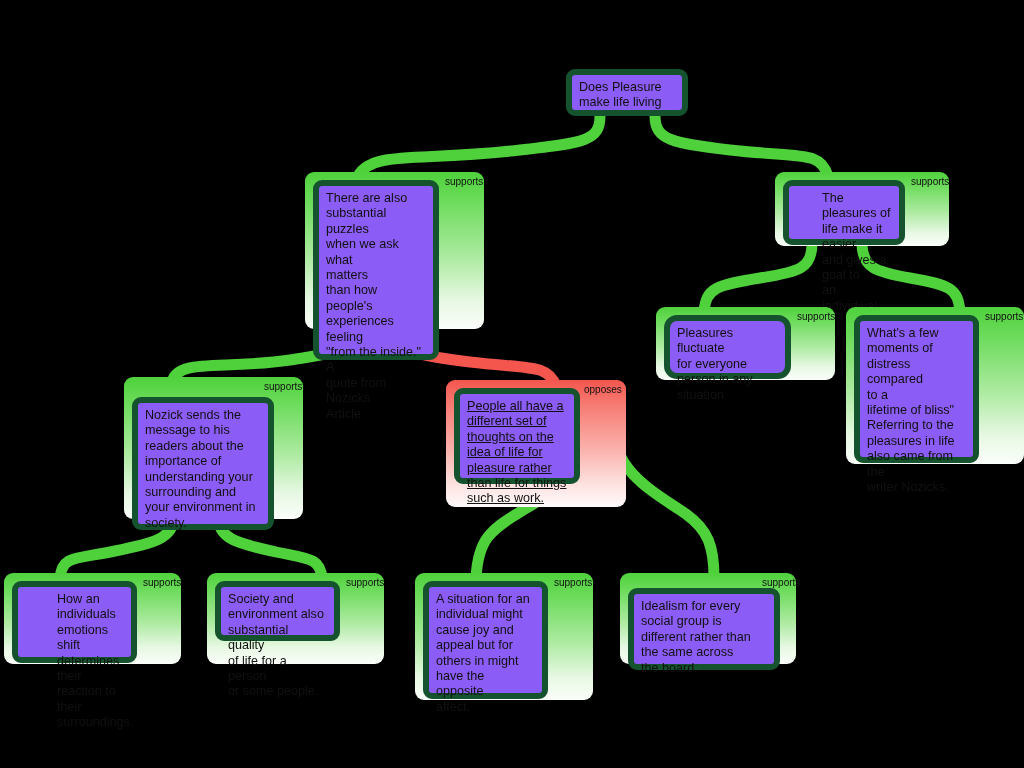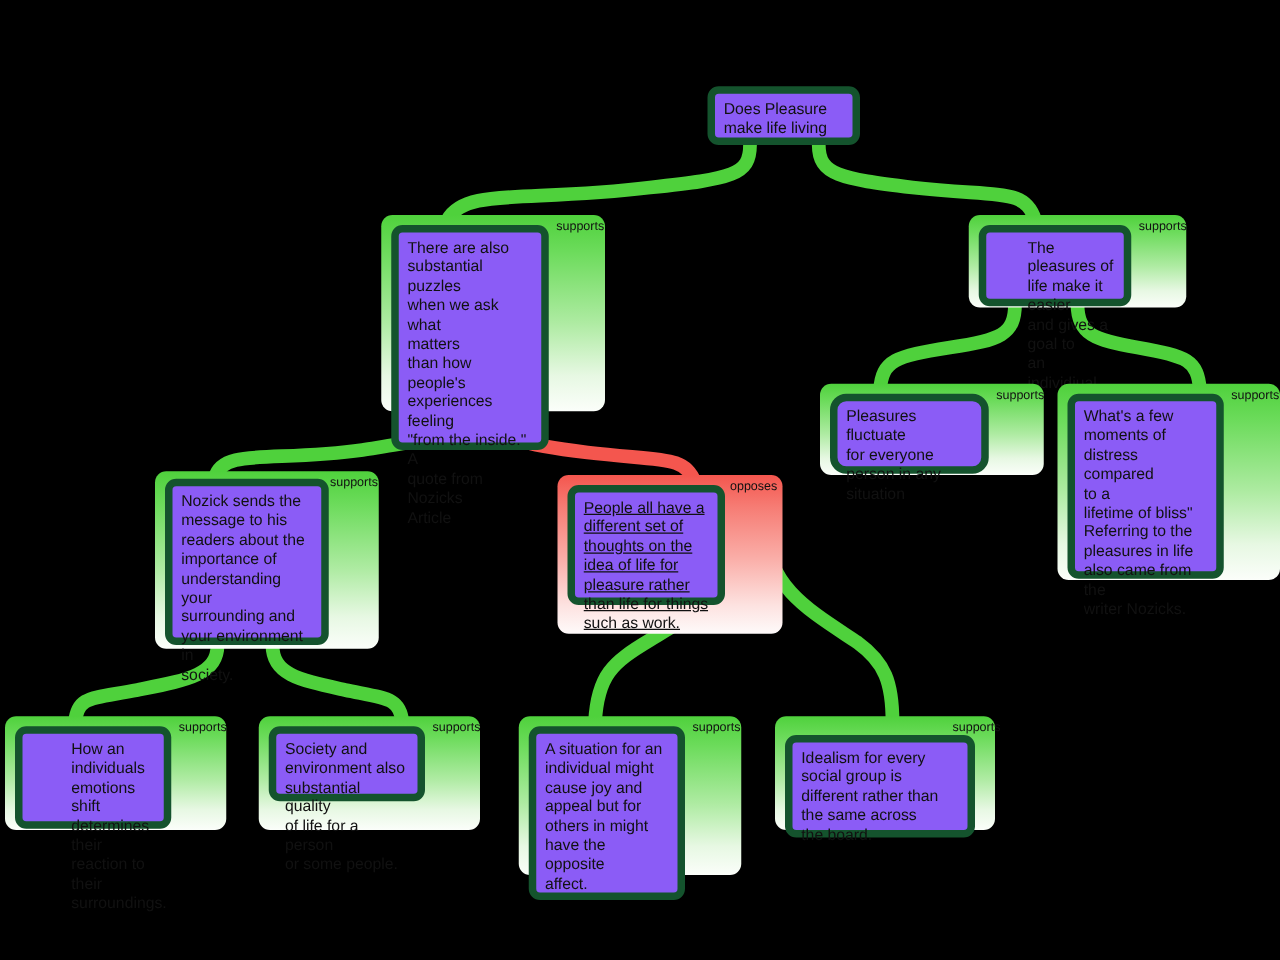--- a/index.html
+++ b/index.html
@@ -98,21 +98,21 @@
 to a
 lifetime of bliss"
 Referring to the
 pleasures in life
 also came from the
 writer Nozicks.</div>
     <div class="tag" style="left:139px;">supports</div>
   </div>
 
   <div class="node support" style="left:124px;top:377px;width:179px;height:142px;">
-    <div class="card" style="left:8px;top:6px;width:131px;height:133px;">Nozick sends the
+    <div class="card" style="left:8px;top:20px;width:142px;height:133px;">Nozick sends the
 message to his
 readers about the
 importance of
 understanding your
 surrounding and
 your environment in
 society.</div>
     <div class="tag" style="left:140px;">supports</div>
   </div>
 
@@ -139,21 +139,21 @@
   <div class="node support" style="left:207px;top:573px;width:177px;height:91px;">
     <div class="card" style="left:8px;top:8px;width:125px;height:60px;">Society and
 environment also
 substantial quality
 of life for a person
 or some people.</div>
     <div class="tag" style="left:139px;">supports</div>
   </div>
 
   <div class="node support" style="left:415px;top:573px;width:178px;height:127px;">
-    <div class="card" style="left:8px;top:8px;width:125px;height:139px;">A situation for an
+    <div class="card" style="left:8px;top:8px;width:125px;height:118px;">A situation for an
 individual might
 cause joy and
 appeal but for
 others in might
 have the opposite
 affect.</div>
     <div class="tag" style="left:139px;">supports</div>
   </div>
 
   <div class="node support" style="left:620px;top:573px;width:176px;height:91px;">

